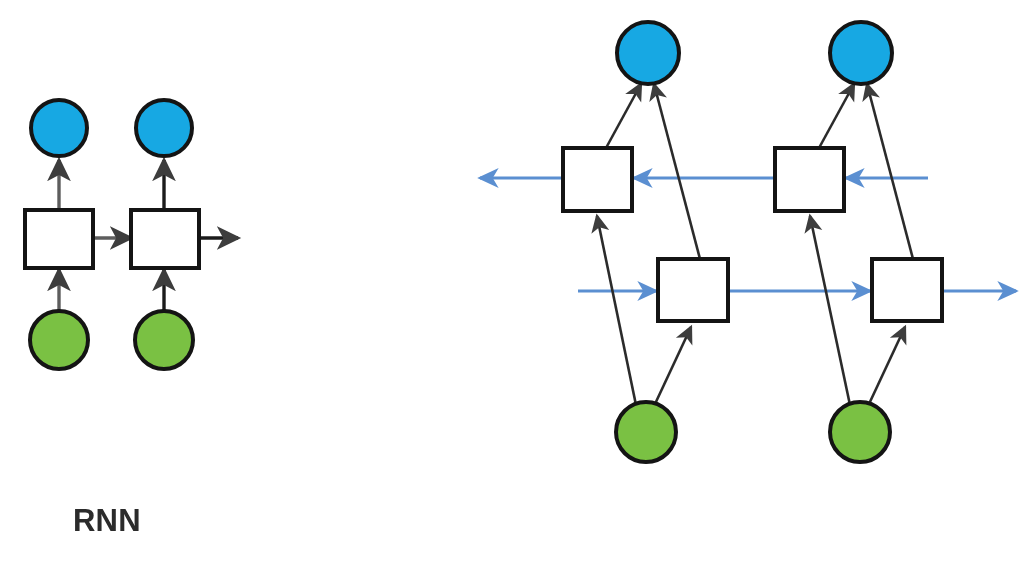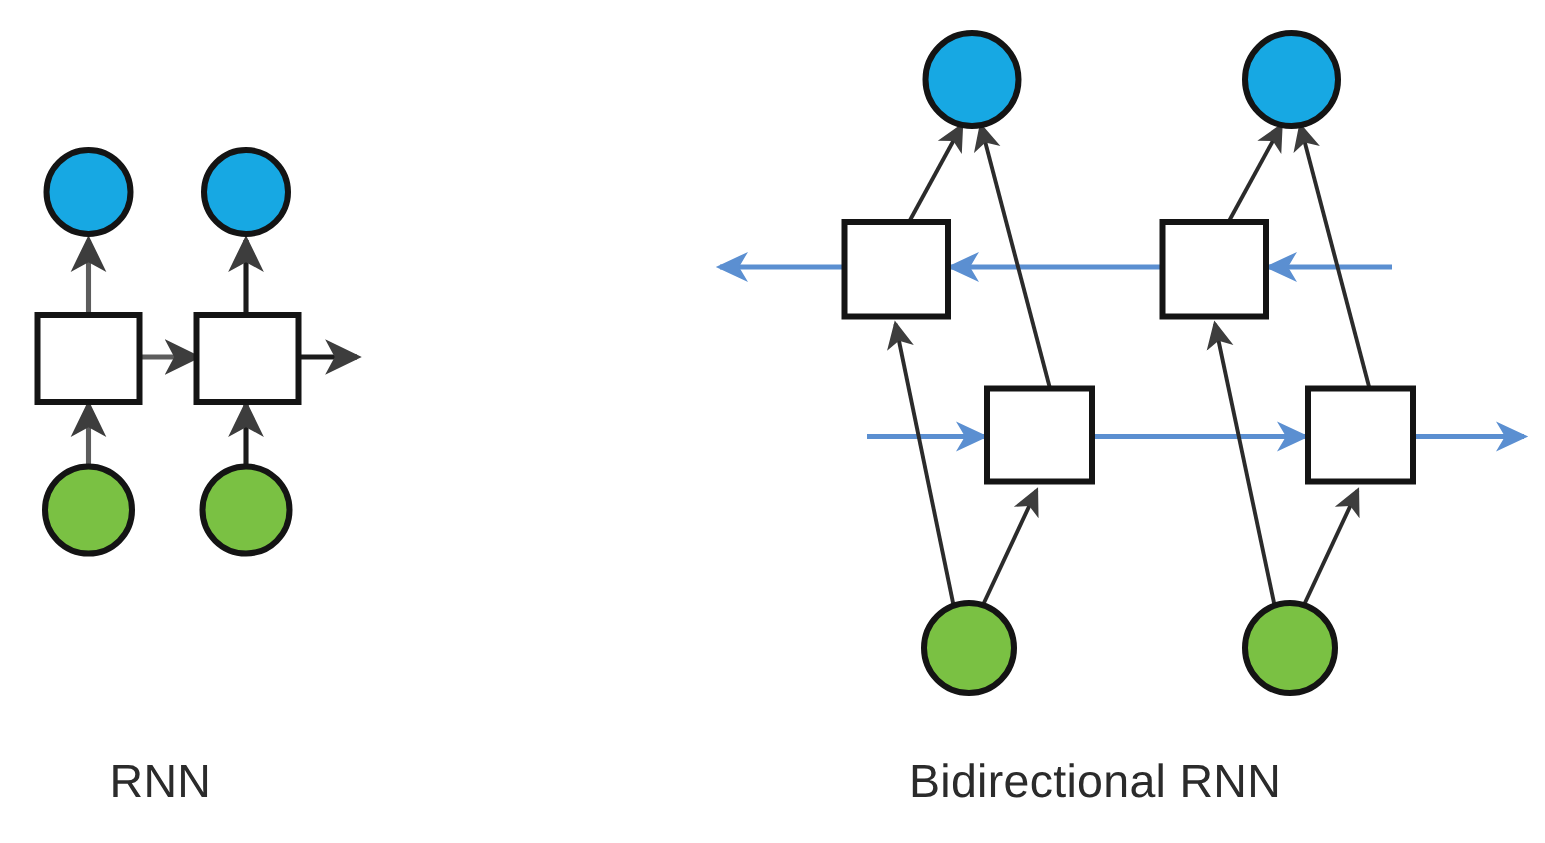--- a/index.html
+++ b/index.html
@@ -24,21 +24,21 @@
     top: 0;
     left: 0;
     width: 1030px;
     height: 562px;
     display: block;
   }
   .caption {
     position: absolute;
     font-family: "Liberation Sans", sans-serif;
     font-size: 31px;
-    font-weight: 400;
+    font-weight: 700;
     color: #2b2b2b;
     letter-spacing: 0.2px;
     white-space: nowrap;
   }
   #caption-rnn {
     left: 73px;
     top: 503px;
   }
   #caption-bidirectional-rnn {
     left: 606px;
@@ -130,15 +130,14 @@
       <circle cx="648" cy="53" r="31" fill="#17a8e3" stroke="#141414" stroke-width="4"></circle>
       <circle cx="861" cy="53" r="31" fill="#17a8e3" stroke="#141414" stroke-width="4"></circle>
 
       <circle cx="646" cy="432" r="30" fill="#7ac143" stroke="#141414" stroke-width="4"></circle>
       <circle cx="860" cy="432" r="30" fill="#7ac143" stroke="#141414" stroke-width="4"></circle>
     </g>
   </svg>
 
   <div class="caption" id="caption-rnn">RNN</div>
 
-  <div class="caption" id="caption-bidirectional-rnn">Bidirectional RNN</div>
 
 </div>
 
 </body></html>

